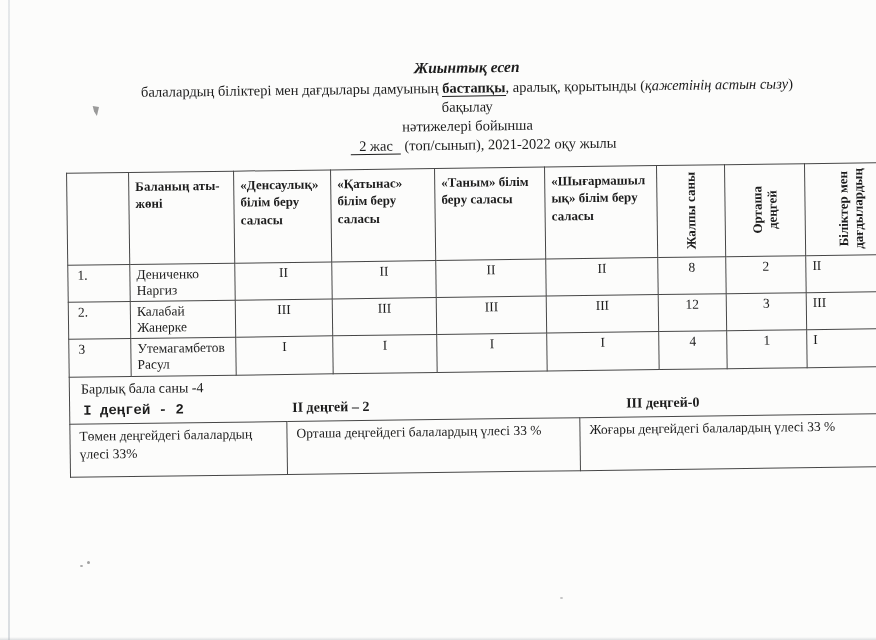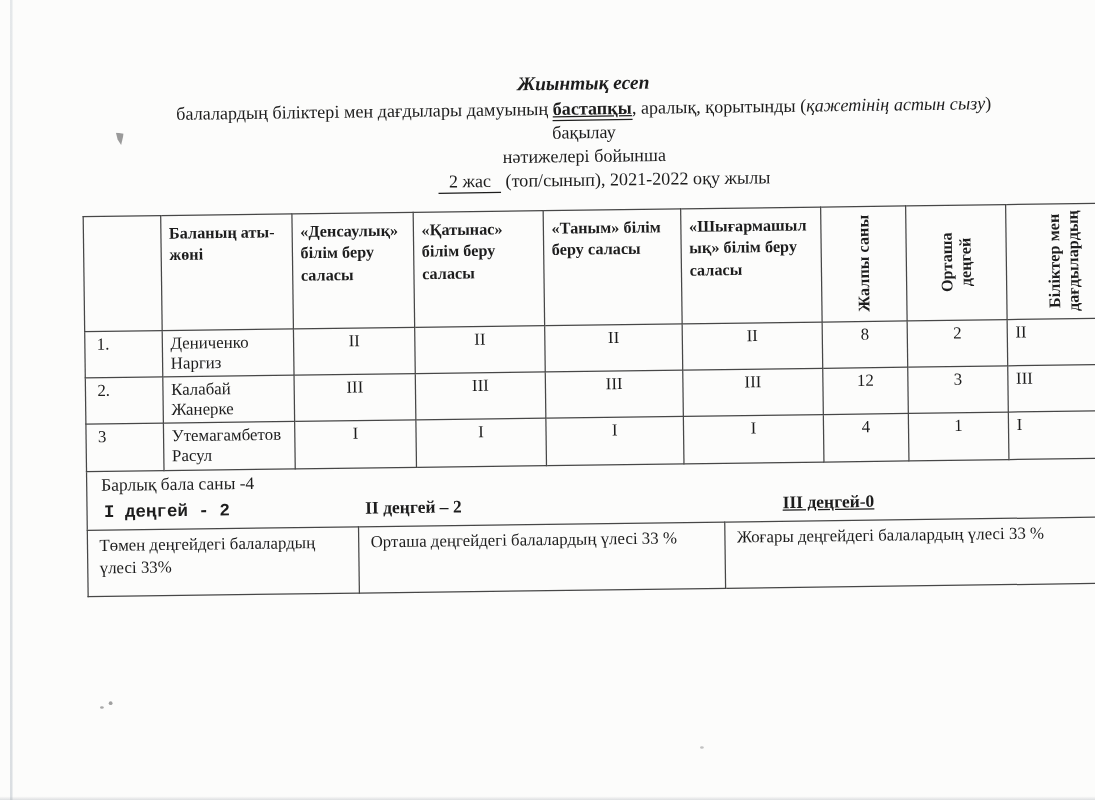--- a/index.html
+++ b/index.html
@@ -12,21 +12,21 @@
     width:876px;height:640px;overflow:hidden;position:relative;
     background:var(--paper);
     color:var(--text);
     font-family:"Liberation Serif","DejaVu Serif",serif;
   }
   .sheet{position:absolute;inset:0;transform:rotate(-0.75deg);transform-origin:50% 50%;}
 
   
   .titles{margin:58px 0 0 56px;width:828px;text-align:center;line-height:1.3;font-size:14.5px;}
   .t1{font-weight:bold;font-style:italic;font-size:15.5px;margin-bottom:1px;}
-  .bu{font-weight:bold;border-bottom:1.5px solid var(--text);text-decoration:underline;}
+  .bu{font-weight:bold;border-bottom:1.5px solid var(--text);}
   .it{font-style:italic;}
   .u{border-bottom:1px solid var(--text);padding:0 8px;margin-left:32px;}
 
   
   table.main{border-collapse:collapse;table-layout:fixed;width:830px;margin:13px 0 0 68px;}
   .main th,.main td{border:1px solid var(--border);vertical-align:top;box-sizing:border-box;}
   .main th{font-weight:bold;font-size:13px;text-align:left;padding:5px 6px;overflow-wrap:anywhere;line-height:1.35;}
   .main tr.hrow th{height:92px;}
   .main td{font-size:13.5px;padding:2px 6px;line-height:1.2;}
   .main tr.drow td{height:33px;}
@@ -42,21 +42,21 @@
 
   
   .summary{
     margin-left:68px;width:770px;height:46px;position:relative;
     border-left:1px solid var(--border);
     padding:4px 0 0 11px;font-size:14px;box-sizing:border-box;
   }
   .lv{position:absolute;top:25px;font-weight:bold;font-size:14px;white-space:nowrap;}
   .lv1{left:13px;font-family:Liberation Mono, monospace;}
   .lv2{left:222px;}
-  .lv3{left:556px;text-decoration:underline;}
+  .lv3{left:556px;}
 
   
   table.footer{border-collapse:collapse;table-layout:fixed;width:830px;margin-left:68px;}
   .footer td{
     border:1px solid var(--border);font-size:13.5px;vertical-align:top;
     padding:3px 10px 13px 9px;line-height:1.35;box-sizing:border-box;height:38px;
   }
 
   
   .paper-edge-left{position:absolute;left:8px;top:0;width:2px;height:640px;

